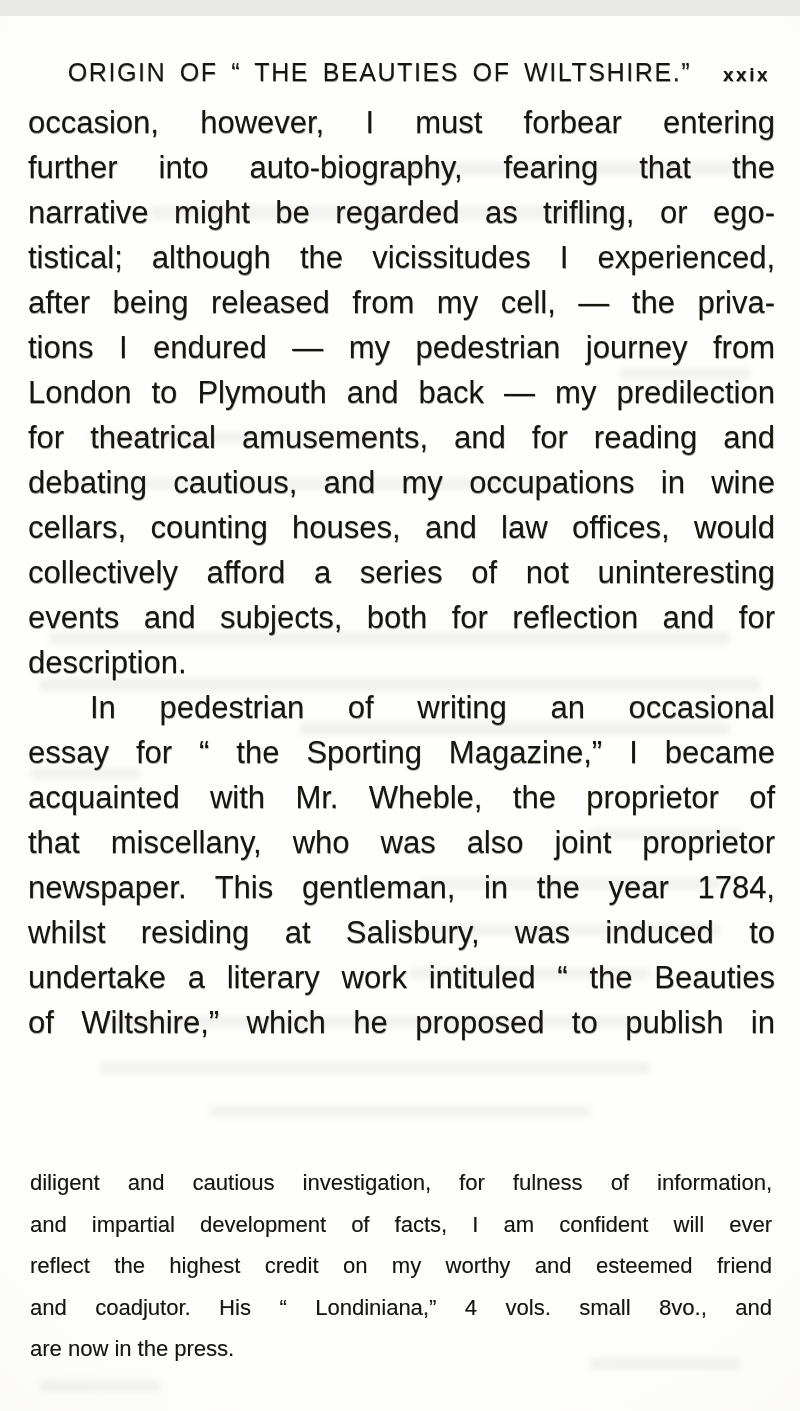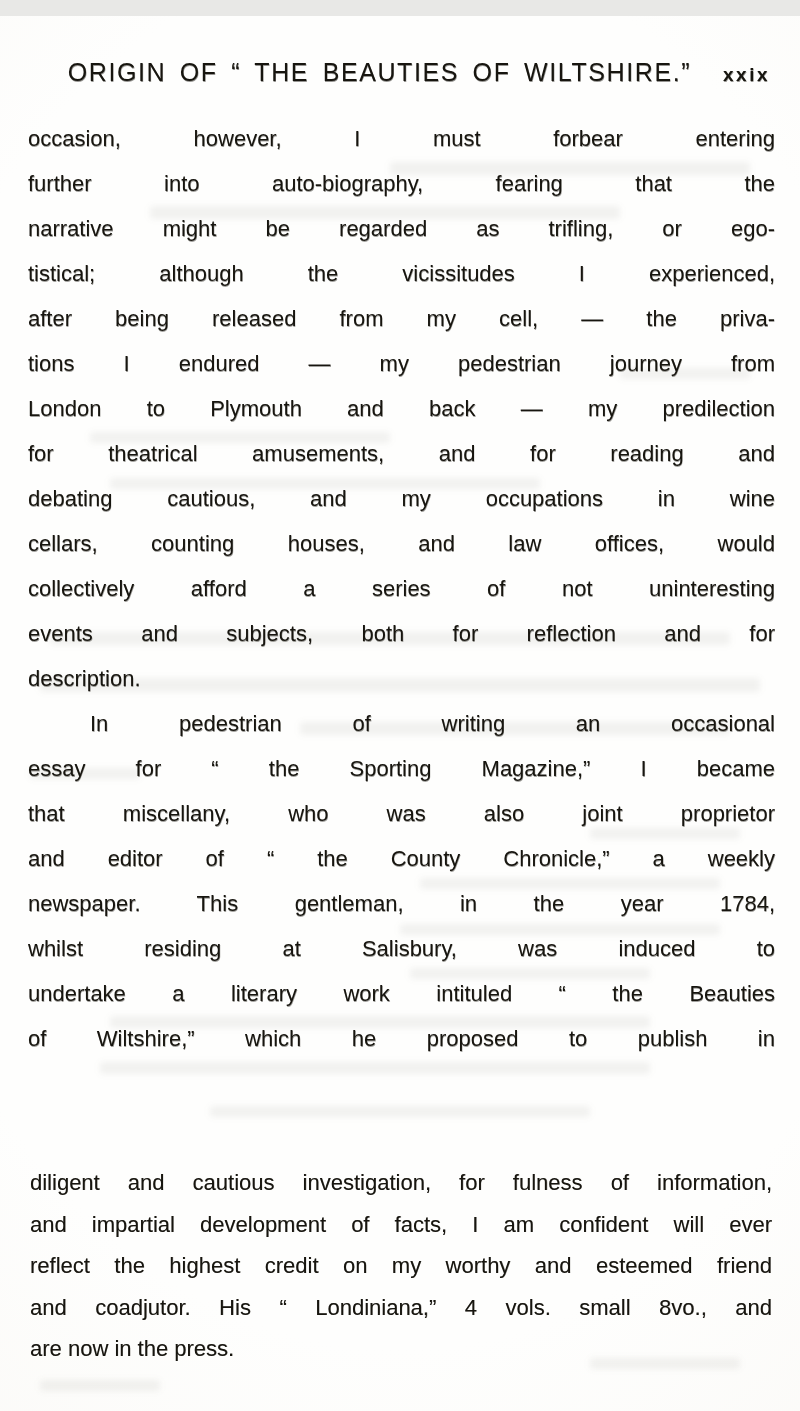--- a/index.html
+++ b/index.html
@@ -40,24 +40,24 @@
   .running-head .page-number {
     margin-left: 14px;
     font-size: 19px;
     letter-spacing: 2.5px;
     font-weight: bold;
   }
 
   
   .body-text {
     position: absolute;
-    top: 100px;
+    top: 84px;
     left: 28px;
     width: 747px;
-    font-size: 22px;
+    font-size: 31px;
     line-height: 45px;
     text-shadow: 0.4px 0.5px 0.6px rgba(25,22,16,0.4);
   }
   .line {
     text-align: justify;
     text-align-last: justify;
   }
   .line.last {
     text-align: left;
     text-align-last: left;
@@ -129,22 +129,22 @@
       <div class="line">for theatrical amusements, and for reading and</div>
       <div class="line">debating cautious, and my occupations in wine</div>
       <div class="line">cellars, counting houses, and law offices, would</div>
       <div class="line">collectively afford a series of not uninteresting</div>
       <div class="line">events and subjects, both for reflection and for</div>
       <div class="line last">description.</div>
     </div>
     <div>
       <div class="line indent">In pedestrian of writing an occasional</div>
       <div class="line">essay for “ the Sporting Magazine,” I became</div>
+      <div class="line">acquainted with Mr. Wheble, the proprietor of</div>
       <div class="line">that miscellany, who was also joint proprietor</div>
-      <div class="line">and editor of “ the County Chronicle,” a weekly</div>
       <div class="line">newspaper.  This gentleman, in the year 1784,</div>
       <div class="line">whilst residing at Salisbury, was induced to</div>
       <div class="line">undertake a literary work intituled “ the Beauties</div>
       <div class="line">of Wiltshire,” which he proposed to publish in</div>
     </div>
   </div>
 
   <div class="footnote">
     <div class="line">diligent and cautious investigation, for fulness of information,</div>
     <div class="line">and impartial development of facts, I am confident will ever</div>

